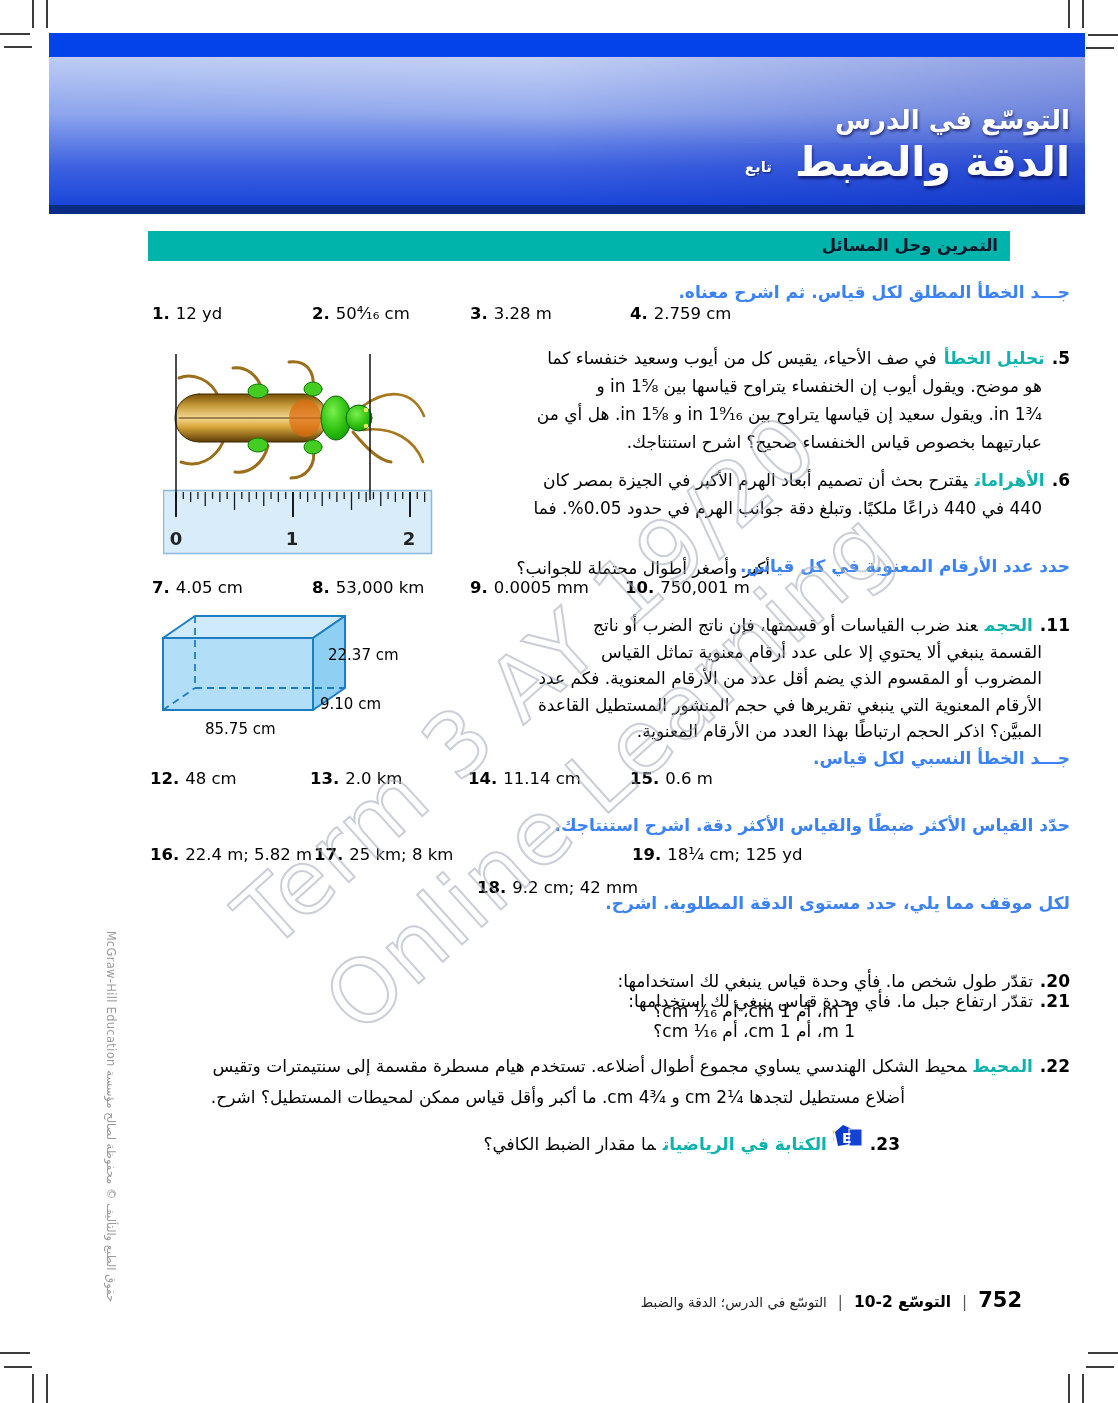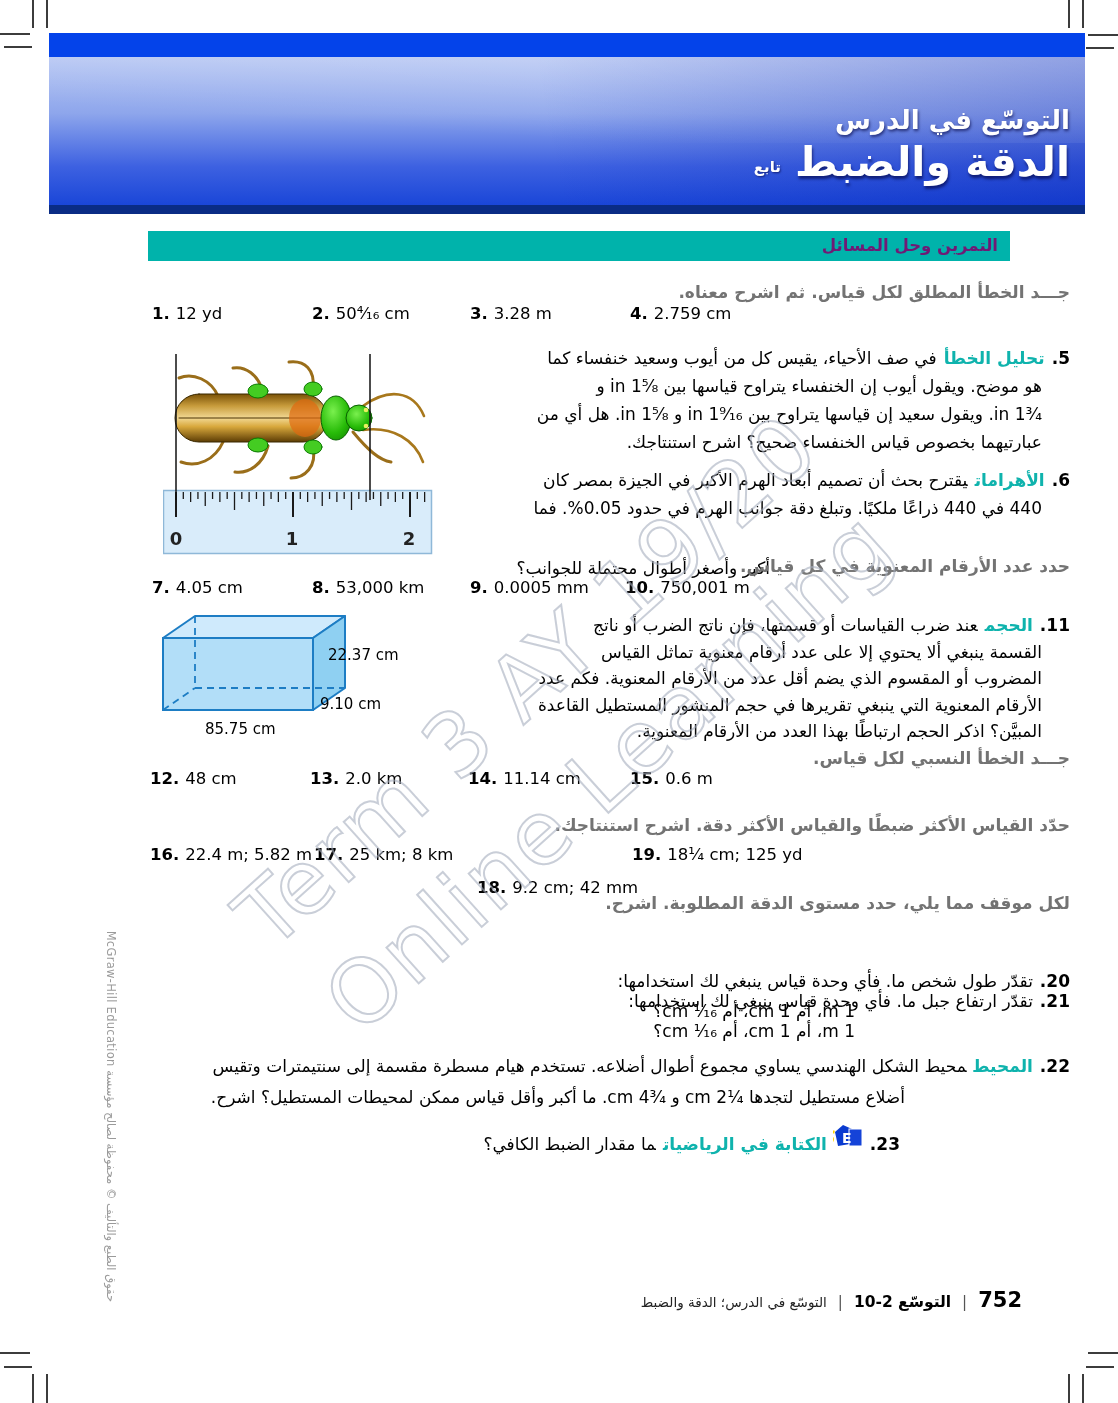--- a/index.html
+++ b/index.html
@@ -15,33 +15,33 @@
   .banner .strip{position:absolute;left:0;top:0;width:100%;height:24px;background:#0443ea;}
   .banner .grad{position:absolute;left:0;top:24px;width:100%;height:148px;
     background:linear-gradient(180deg,#b7c7f3 0%,#8ea6ec 38%,#3d61e1 74%,#1a46d8 100%);overflow:hidden;}
   .banner .grad::before{content:"";position:absolute;inset:0;
     background:linear-gradient(261deg,rgba(8,38,185,.42) 0%,rgba(8,38,185,0) 52%);}
   .banner .grad::after{content:"";position:absolute;left:0;right:0;top:0;height:58%;
     background:linear-gradient(184deg,rgba(255,255,255,.25),rgba(255,255,255,0) 75%);}
   .banner .edge{position:absolute;left:0;top:172px;width:100%;height:9px;background:var(--navy);}
   .banner .titles{position:absolute;right:15px;top:70px;text-align:right;direction:rtl;color:#fff;z-index:2;}
   .banner .eyebrow{font-size:26px;font-weight:bold;line-height:34px;text-shadow:1px 2px 3px rgba(0,0,60,.6);}
-  .banner .lesson-title{font-size:41px;font-weight:bold;line-height:50px;text-shadow:1px 3px 3px rgba(0,0,60,.6);}
+  .banner .lesson-title{font-size:41px;font-weight:bold;line-height:50px;text-shadow:1px 3px 3px rgba(0,0,60,.6);margin-left:9px;}
   .banner .continued{font-size:15px;font-weight:bold;margin:0 14px 0 16px;vertical-align:baseline;
     display:inline-block;transform:translateY(-4px);text-shadow:1px 1px 2px rgba(0,0,60,.6);}
 
   
   .practice-bar{position:absolute;left:148px;top:231px;width:862px;height:30px;background:var(--teal);
     direction:rtl;text-align:right;}
-  .practice-bar span{display:inline-block;color:#701a75;font-weight:bold;font-size:16.5px;line-height:30px;
+  .practice-bar span{display:inline-block;color:#0f172a;font-weight:bold;font-size:16.5px;line-height:30px;
     padding-left:12px;padding-right:12px;text-align:center;}
 
   
   .hdr{position:absolute;right:48px;direction:rtl;text-align:left;font-weight:bold;font-size:17px;
-    white-space:nowrap;color:#737373;}
+    white-space:nowrap;color:#3b82f6;}
 
   
   .item{position:absolute;white-space:nowrap;font-size:16.5px;color:#000;}
   .item b{margin-right:6px;}
 
   
   .prob{position:absolute;right:48px;direction:rtl;text-align:right;font-size:17px;color:#000;}
   .prob .pline{white-space:nowrap;line-height:28px;}
   .prob .cont{padding-right:28px;}
   .pnum{font-weight:bold;margin-left:7px;}

